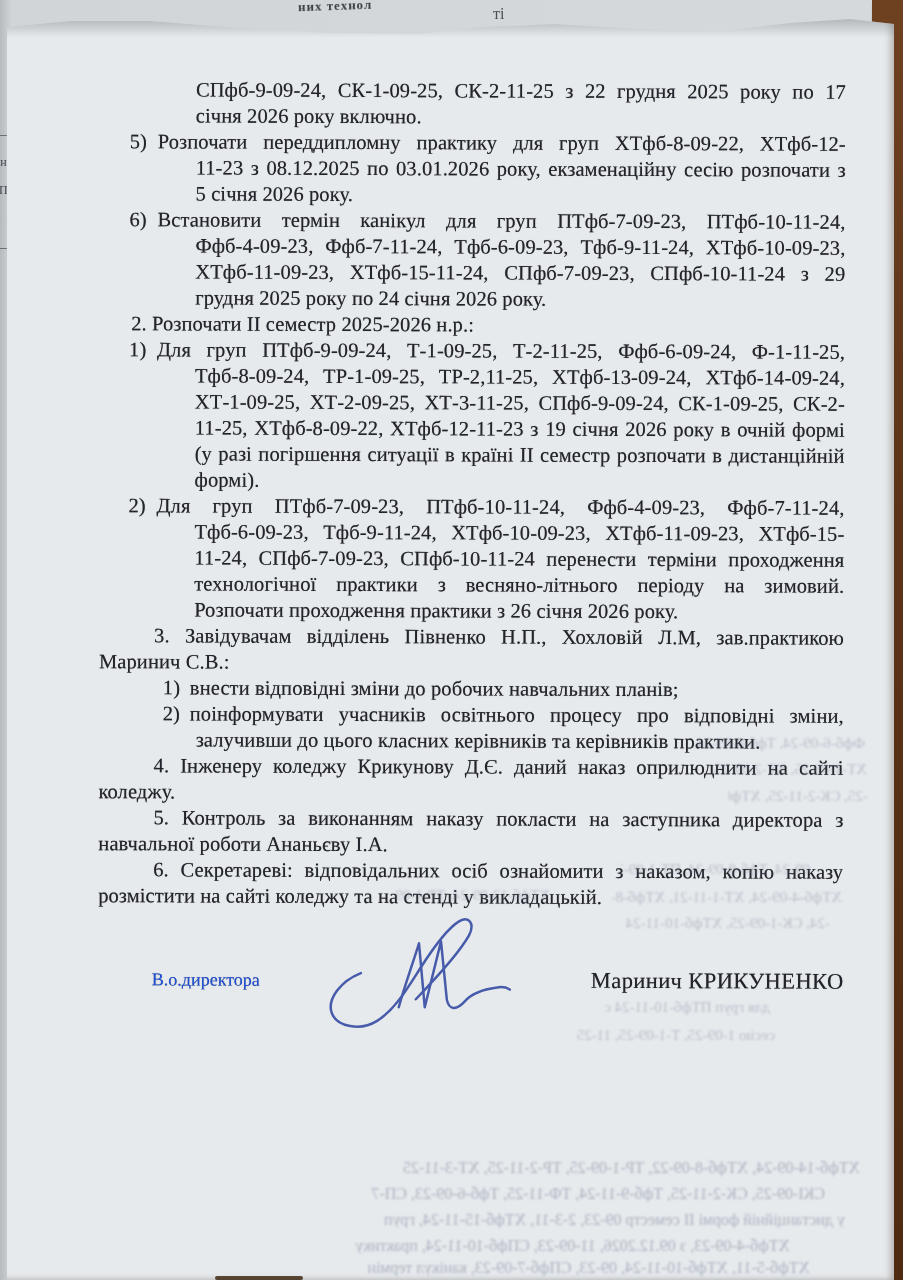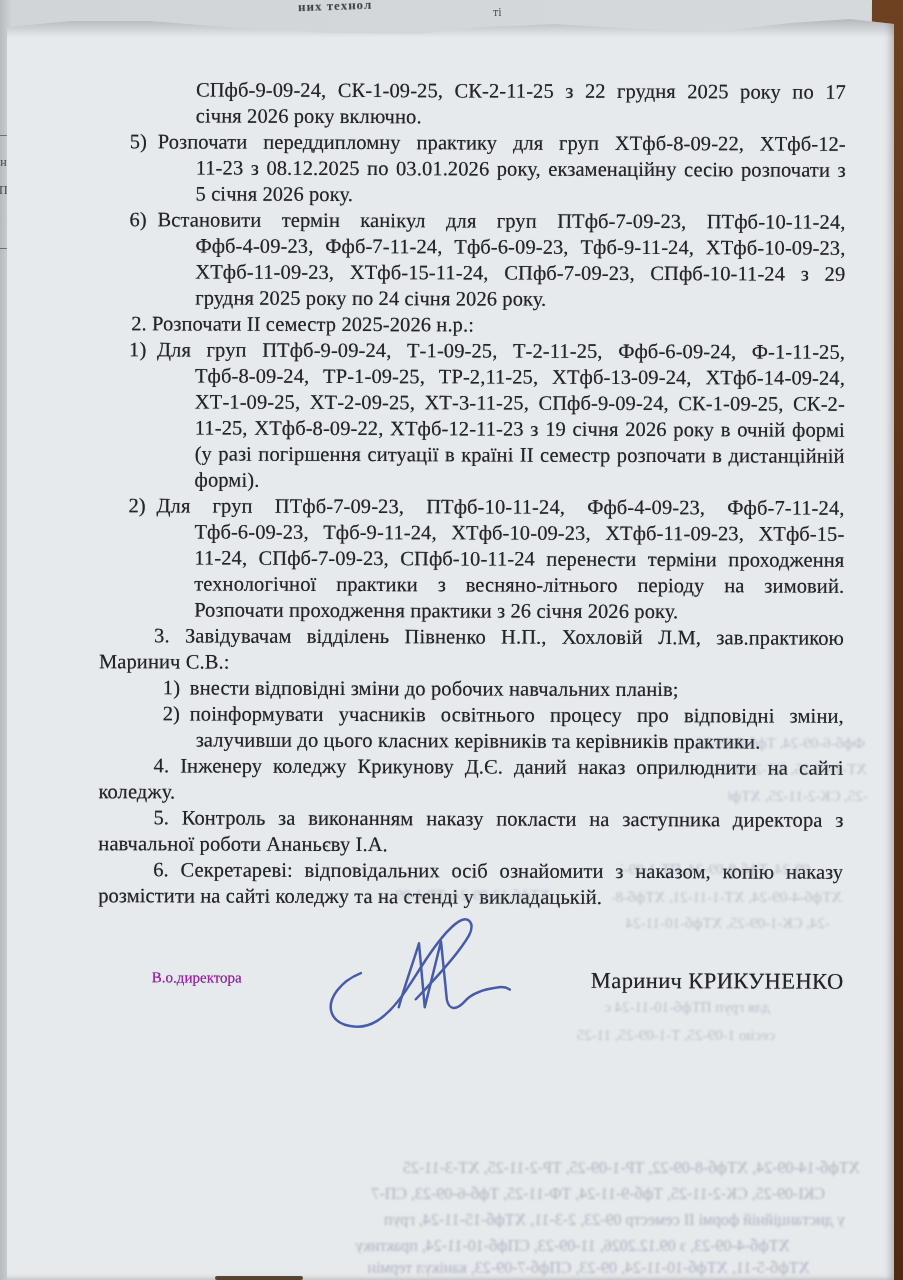--- a/index.html
+++ b/index.html
@@ -11,21 +11,21 @@
   
   .behind-sheet {
     position:absolute; left:0; top:0; width:872px; height:1280px;
     background: linear-gradient(90deg,#b7bbbf 0px,#d2d5d8 12px,#d6d9db 100%);
     clip-path: polygon(0 0, 100% 0, 99.2% 100%, 0 100%);
   }
   .behind-frag {
     position:absolute; color:#3c4046; font-weight:bold; font-size:13px;
     letter-spacing:1px; transform:rotate(-2deg); filter:blur(.4px); white-space:nowrap;
   }
-  .behind-frag2 { position:absolute; color:#4a4e54; font-size:12px; filter:blur(.5px); }
+  .behind-frag2 { position:absolute; color:#4a4e54; font-size:16px; filter:blur(.5px); }
   .edge-frag {
     position:absolute; left:-5px; width:14px; color:#41464d; font-size:12px;
     filter:blur(.4px); overflow:hidden; white-space:nowrap;
   }
   
   .paper {
     position:absolute; left:0; top:0; width:894px; height:1280px;
     background:
       radial-gradient(130% 90% at 18% 8%, rgba(255,255,255,.35), rgba(255,255,255,0) 55%),
       linear-gradient(98deg,#f0f2f3 0%, #e9eccee 40%, #e9ecee 40%, #e2e6ea 75%, #dce1e7 100%);
@@ -50,22 +50,22 @@
   .ln.j { text-align:justify; text-align-last:justify; }
   .mk { position:absolute; }
   .cont, .wrap { padding-left:95px; }
   .item { padding-left:57px; } .item > .mk { left:29px; }
   .head2 { padding-left:31px; }
   .para { padding-left:55px; }
   .flush { padding-left:0; }
   .sub { padding-left:91px; } .sub > .mk { left:64px; }
   .subwrap { padding-left:97px; }
   
-  .signoff-role { position:absolute; left:155px; top:969px; font-size:15px;
-    color:#a21caf; text-shadow:0 0 .7px rgba(35,36,43,.6); }
+  .signoff-role { position:absolute; left:155px; top:969px; font-size:18px;
+    color:#1d4ed8; text-shadow:0 0 .7px rgba(35,36,43,.6); }
   .signoff-name { position:absolute; left:594px; top:966px; font-size:22.5px;
     letter-spacing:.4px; color:#23242b; text-shadow:0 0 .7px rgba(35,36,43,.6); }
   .signature { position:absolute; left:322px; top:912px; width:200px; height:130px; }
   
   .ghost {
     position:absolute; transform:scaleX(-1); filter:blur(1.3px);
     color:#79839a; opacity:.42; font-size:15px; line-height:1;
     white-space:nowrap; overflow:hidden;
   }
   .ghost.g2 { color:#6f7a92; opacity:.5; font-size:16px; filter:blur(1.15px); }

